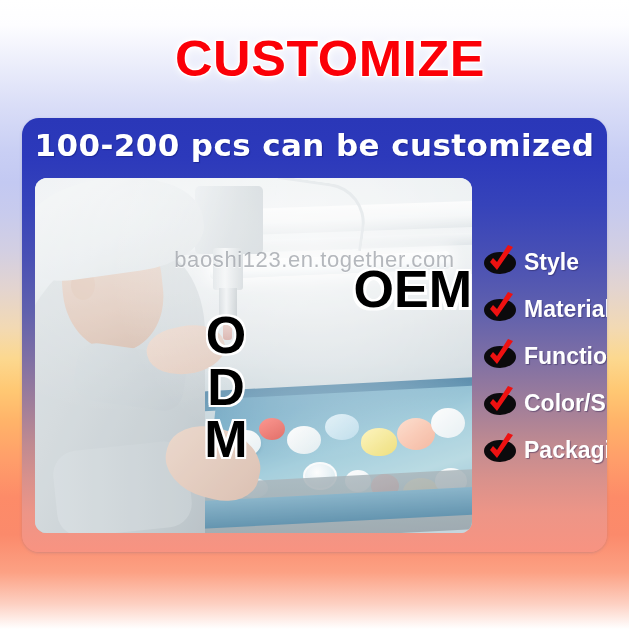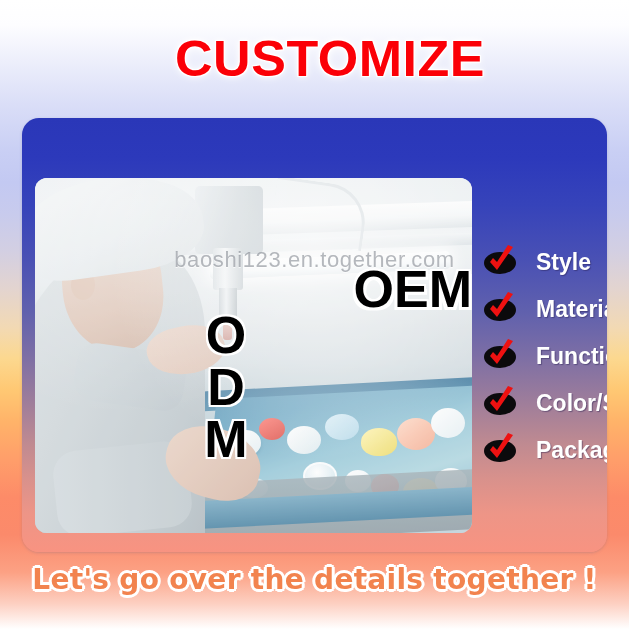--- a/index.html
+++ b/index.html
@@ -329,21 +329,20 @@
     position: absolute;
     left: 462px;
     top: 121px;
     width: 120px;
   }
   .check-row {
     position: relative;
     height: 47px;
     display: flex;
     align-items: center;
-    gap: 12px;
   }
   .check-mark {
     position: relative;
     width: 34px;
     height: 25px;
     flex: 0 0 34px;
     margin-right: 6px;
   }
   .check-mark .disc {
     position: absolute;
@@ -393,20 +392,21 @@
 <body>
 
 <div id="banner">
 
   <div id="title-wrap">
     <span id="title">CUSTOMIZE</span>
   </div>
 
   <div id="panel">
 
+    <div id="panel-heading">100-200 pcs can be customized</div>
 
     <div id="photo">
       <div class="ph-layer" id="ph-bg"></div>
       <div class="ph-layer" id="ph-shelf"></div>
       <div class="ph-layer" id="ph-rail"></div>
       <div class="ph-layer" id="ph-rail2"></div>
       <div class="ph-layer" id="ph-lightbar"></div>
       <div class="ph-layer" id="ph-hose"></div>
       <div class="ph-layer" id="ph-head"></div>
       <div class="ph-layer" id="ph-neck"></div>
@@ -498,17 +498,14 @@
           <svg viewBox="0 0 32 32" aria-hidden="true">
             <path d="M4 17 L11 25 L27 2 L22 0 L11 17 L7 13 Z" fill="#ee1111"></path>
           </svg>
         </span>
         <span class="check-label">Packaging</span>
       </div>
 
     </div>
   </div>
 
-  <div id="footer-wrap">
-    <span id="footer">Let's go over the details together !</span>
-  </div>
 
 </div>
 
 </body></html>

